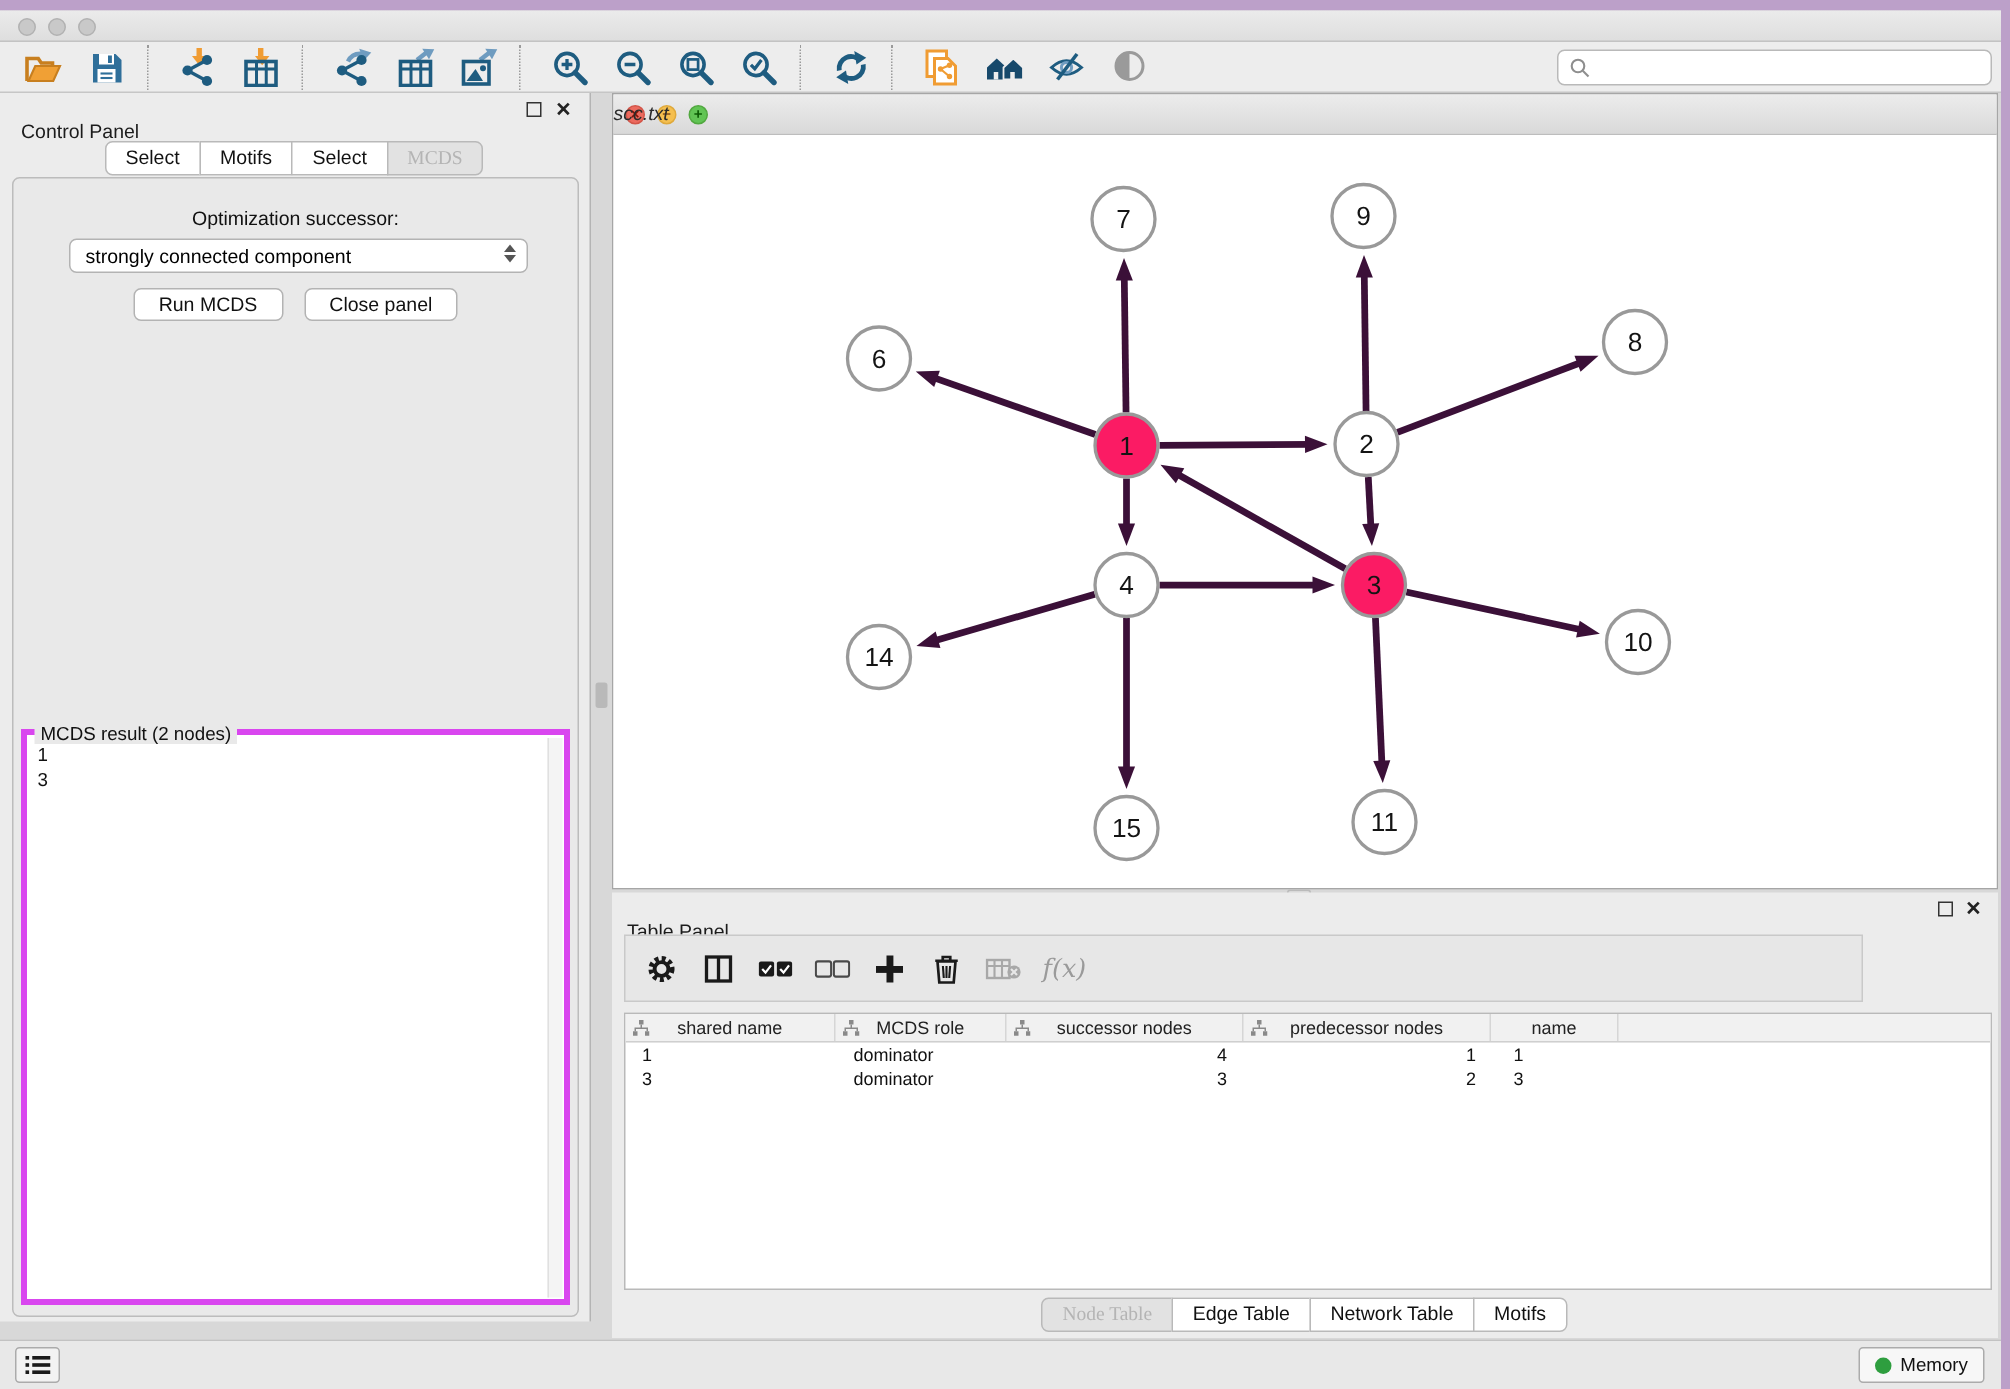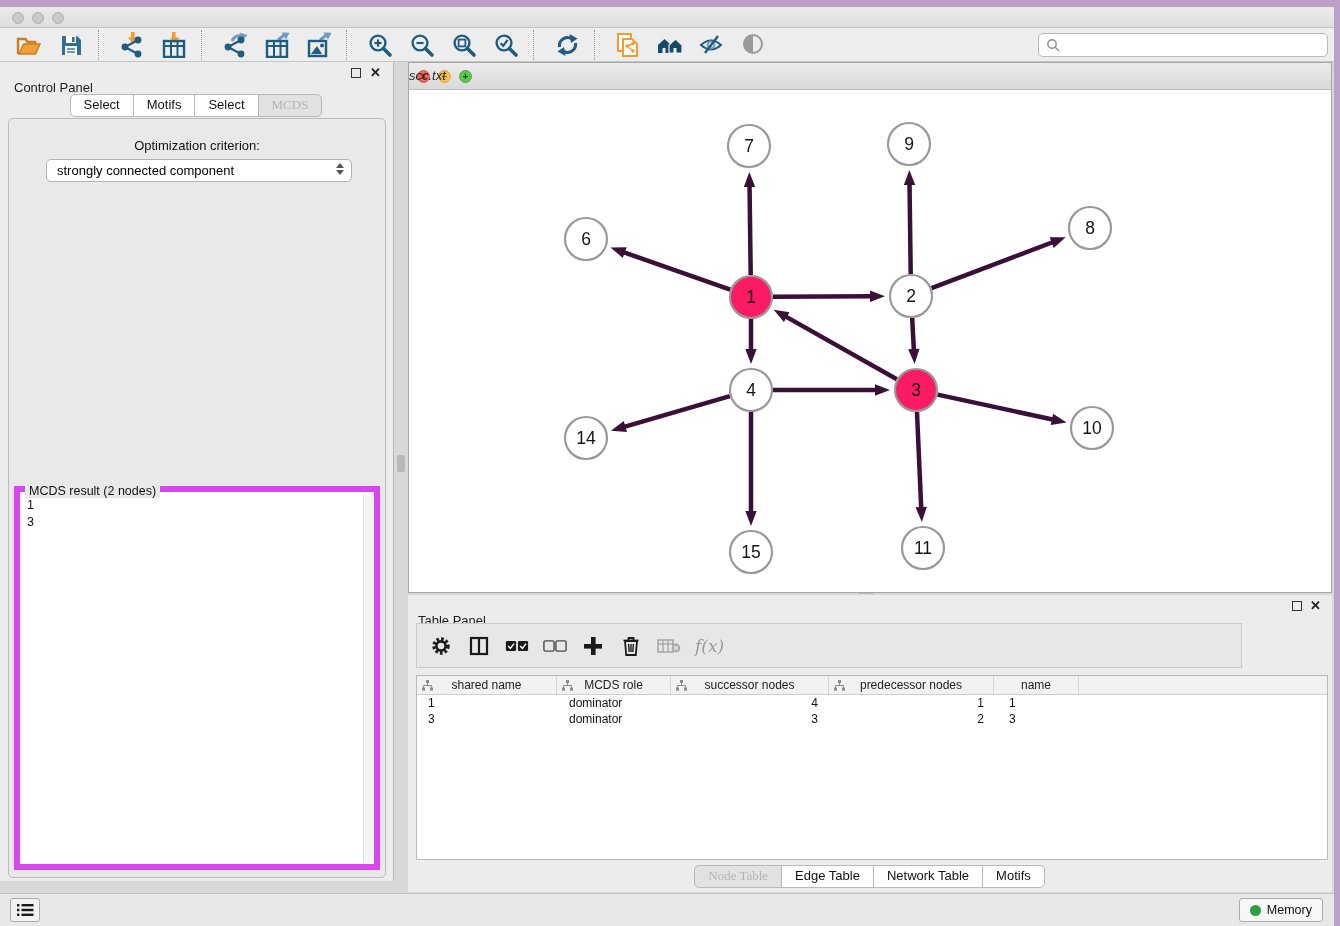--- a/index.html
+++ b/index.html
@@ -42,21 +42,21 @@
   .selectbox { position:absolute; left:37px; top:40px; width:306px; height:23px; background:#fff;
     border:1px solid #b3b3b3; border-radius:5px; font-size:13px; display:flex; align-items:center; padding-left:10px; }
   .stepper { position:absolute; right:7px; top:3px; display:flex; flex-direction:column; gap:2px; }
   .stepper i { width:0; height:0; border-left:4px solid transparent; border-right:4px solid transparent; }
   .stepper .up { border-bottom:5px solid #555; }
   .stepper .dn { border-top:5px solid #555; }
   .btnrow { position:absolute; left:0; width:100%; top:73px; display:flex; justify-content:center; gap:14px; }
   .pushbtn { background:#fff; border:1px solid #b3b3b3; border-radius:5px; font-size:13px;
     padding:2px 16px 3px; color:#111; font-family:inherit; }
   .mcds-fieldset { position:absolute; left:5px; top:367px; width:366px; height:384px;
-    border:6px solid #d946ef; background:#fff; }
+    border:4px solid #d946ef; background:#fff; }
   .mcds-legend { position:absolute; left:5px; top:-8px; background:#e9e9e9; padding:0 4px;
     font-size:12.5px; color:#111; }
   .mcds-text { position:absolute; left:0; top:2px; right:12px; bottom:0; padding:3px 0 0 7px;
     font-size:12.5px; line-height:17px; color:#111; }
   .mcds-scroll { position:absolute; right:1px; top:2px; width:10px; bottom:1px;
     background:#f4f4f4; border-left:1px solid #e0e0e0; }
 
   .vsplit-handle { position:absolute; left:397px; top:448px; width:8px; height:17px;
     background:#b9b9b9; border-radius:2px; }
   .hsplit-handle { position:absolute; left:858px; top:586px; width:16px; height:6px;
@@ -271,27 +271,31 @@
       <span class="float-ic" style="right:32px"></span>
       <span class="close-ic" style="right:12px">✕</span>
     </div>
     <div class="tabrow" id="cp-tabs">
         <span class="seg first">Select</span>
         <span class="seg">Motifs</span>
         <span class="seg">Select</span>
         <span class="seg last sel">MCDS</span>
       </div>
     <div class="cp-box">
-      <div class="opt-label">Optimization criterion:</div>
+      <div class="opt-label">Optimization successor:</div>
       <div class="selectbox">
         <span>strongly connected component</span>
         <span class="stepper">
             <i class="up"></i>
             <i class="dn"></i>
           </span>
+      </div>
+      <div class="btnrow">
+        <button class="pushbtn">Run MCDS</button>
+        <button class="pushbtn">Close panel</button>
       </div>
       <div class="mcds-fieldset">
         <span class="mcds-legend">MCDS result (2 nodes)</span>
         <div class="mcds-text" id="mcds-lines">
             <div>1</div>
             <div>3</div>
           </div>
         <div class="mcds-scroll"></div>
       </div>
     </div>

